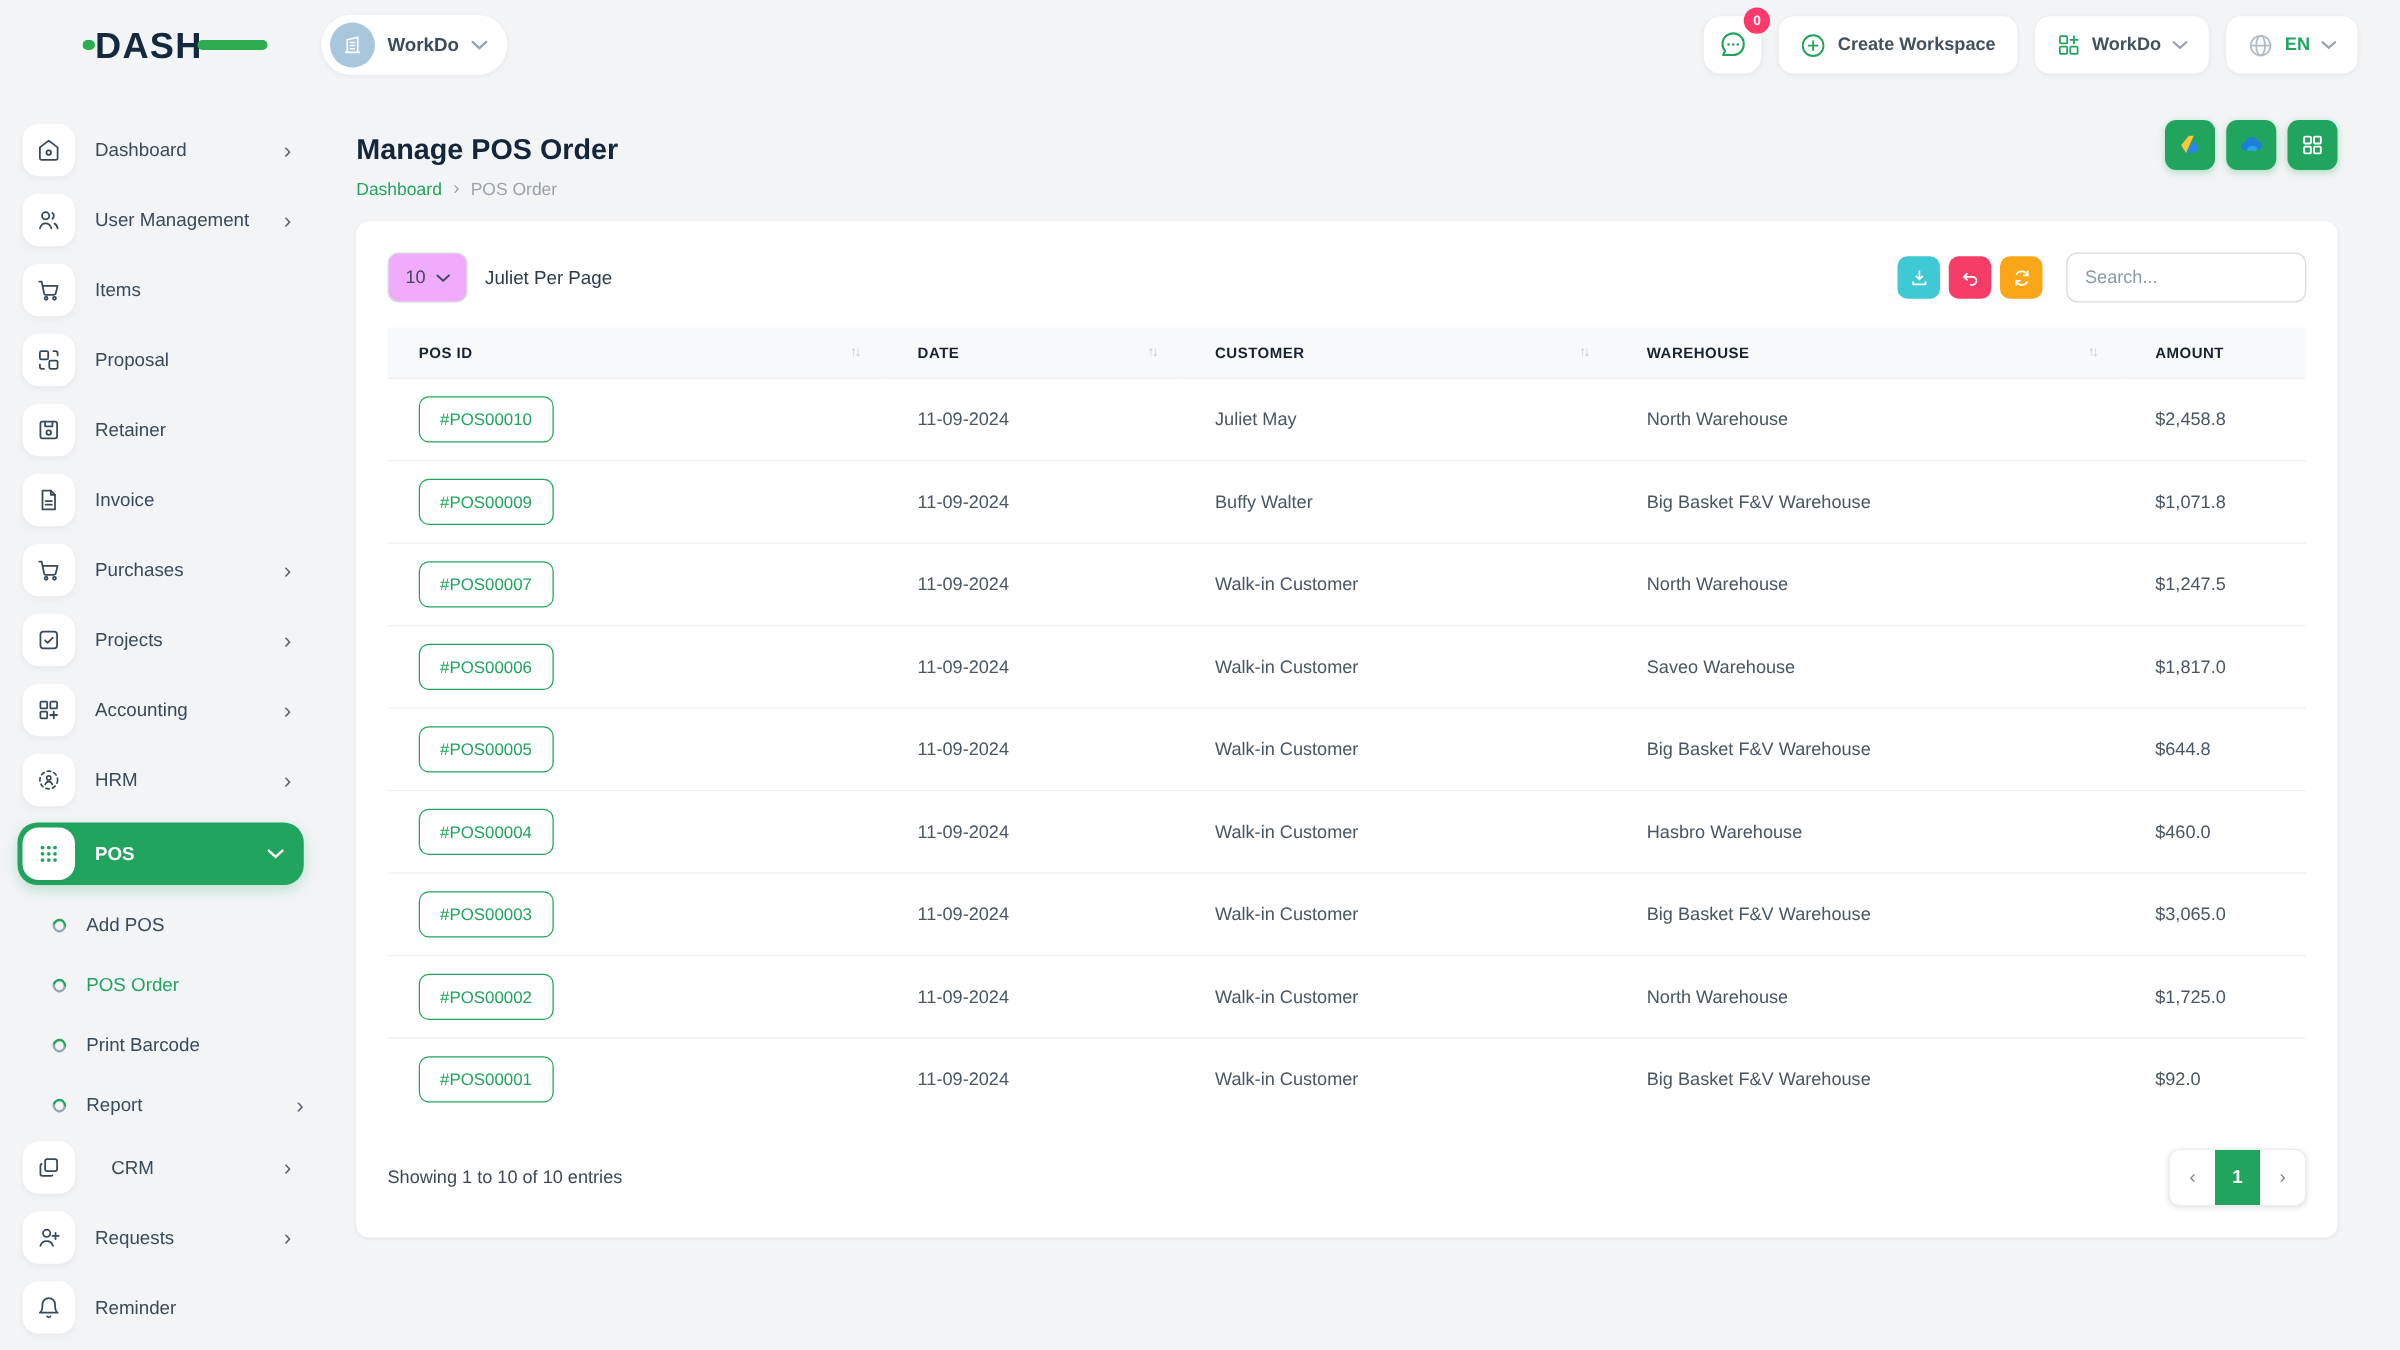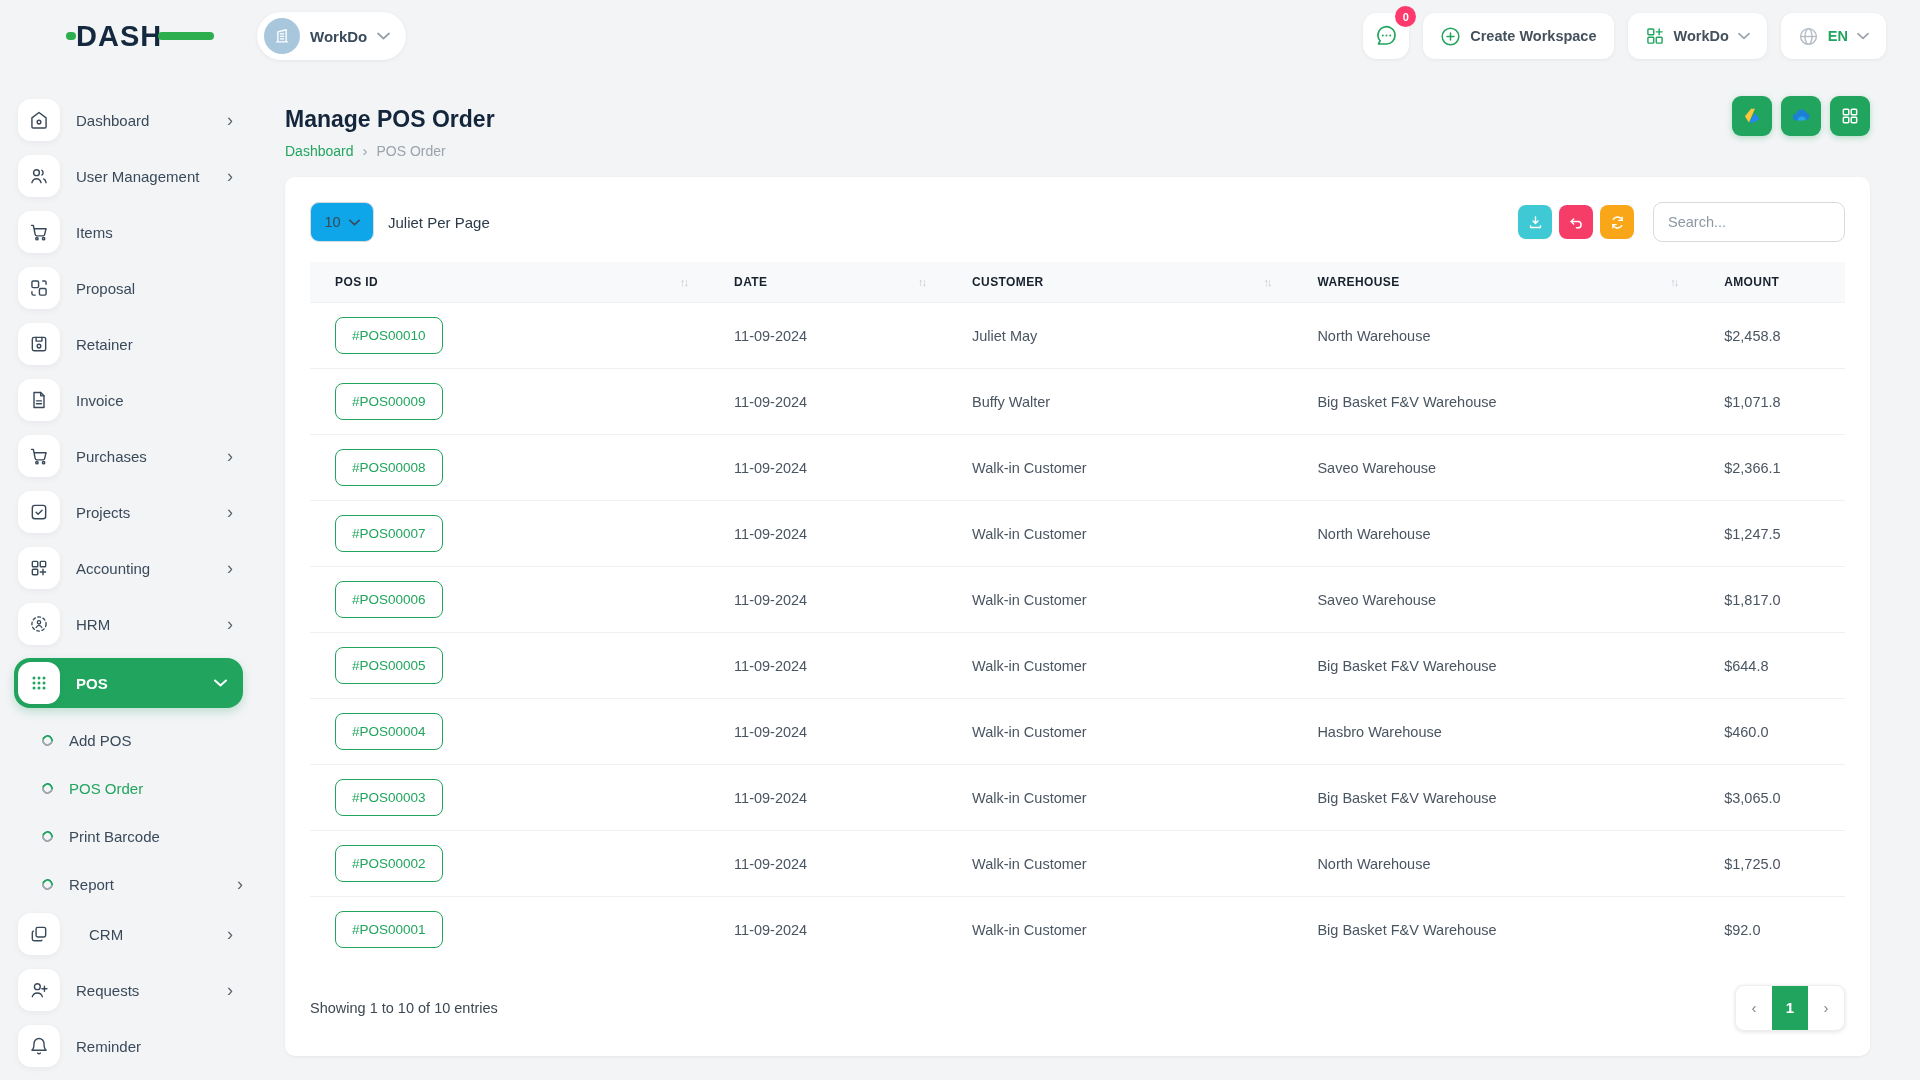--- a/index.html
+++ b/index.html
@@ -72,21 +72,21 @@
     width:40px; height:40px; border-radius:9px; background:#21a55e; display:flex;
     align-items:center; justify-content:center; cursor:pointer; box-shadow:0 2px 6px rgba(33,165,94,.3);
   }
   
   .card {
     margin-top:18px; background:#fff; border-radius:10px; padding:25px;
     box-shadow:0 1px 3px rgba(16,24,40,.06);
   }
   .controls { display:flex; align-items:center; margin-bottom:20px; }
   .entries-select {
-    width:64px; height:40px; border:1px solid #d6dbe0; border-radius:9px; background:#0ea5e9;
+    width:64px; height:40px; border:1px solid #d6dbe0; border-radius:9px; background:#f0abfc;
     display:flex; align-items:center; justify-content:center; gap:8px; font-size:14.5px;
     color:#3c4853; cursor:pointer;
   }
   .entries-label { margin-left:14px; font-size:15px; font-weight:500; color:#2c3a4a; }
   .controls-right { margin-left:auto; display:flex; align-items:center; gap:7px; }
   .act-btn {
     width:34px; height:34px; border-radius:8px; border:none; display:flex;
     align-items:center; justify-content:center; cursor:pointer;
   }
   .act-download { background:#3ec9d4; }
@@ -507,27 +507,20 @@
   </tr>
 
   <tr>
     <td><span class="pos-badge">#POS00009</span></td>
     <td>11-09-2024</td>
     <td>Buffy Walter</td>
     <td>Big Basket F&amp;V Warehouse</td>
     <td>$1,071.8</td>
   </tr>
 
-  <tr>
-    <td><span class="pos-badge">#POS00008</span></td>
-    <td>11-09-2024</td>
-    <td>Walk-in Customer</td>
-    <td>Saveo Warehouse</td>
-    <td>$2,366.1</td>
-  </tr>
 
   <tr>
     <td><span class="pos-badge">#POS00007</span></td>
     <td>11-09-2024</td>
     <td>Walk-in Customer</td>
     <td>North Warehouse</td>
     <td>$1,247.5</td>
   </tr>
 
   <tr>

